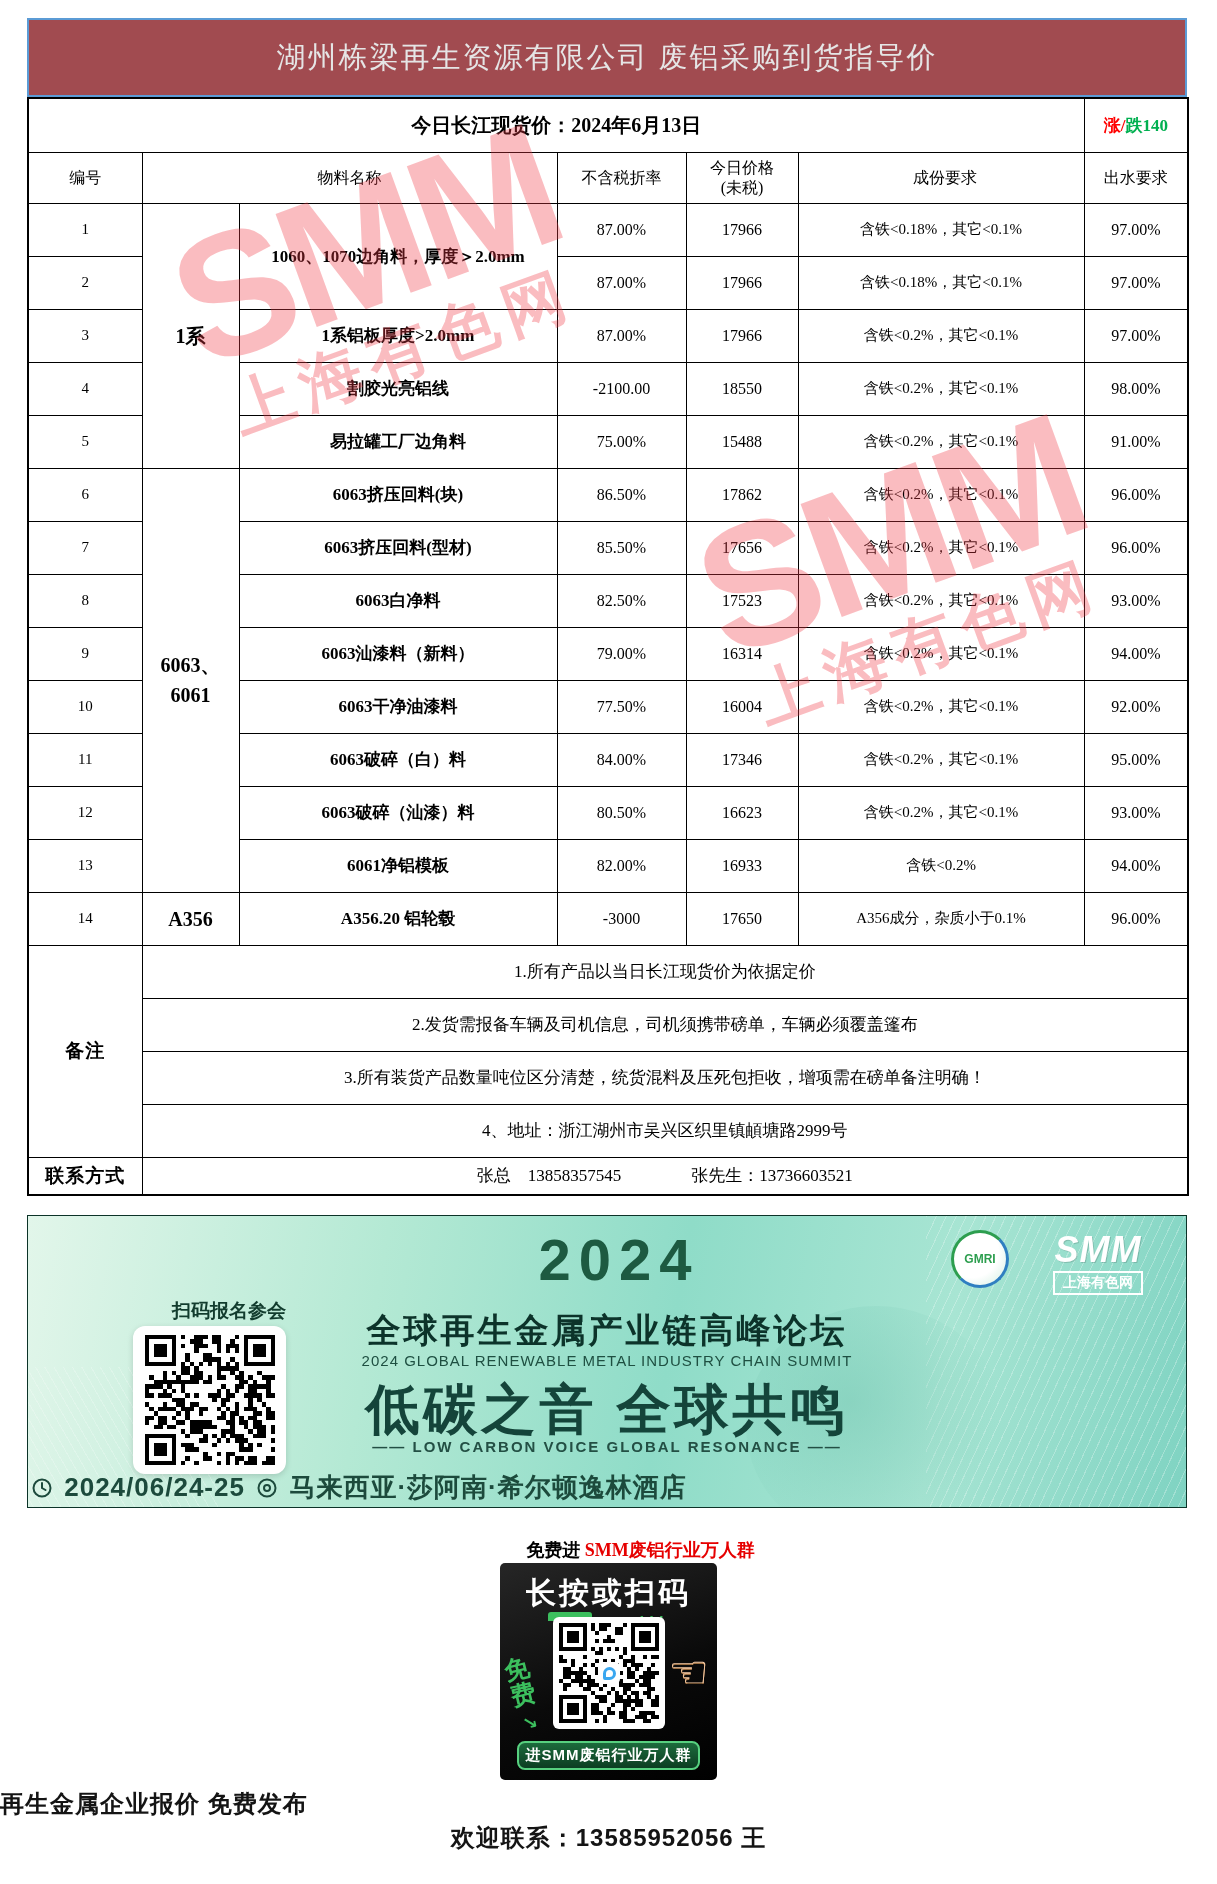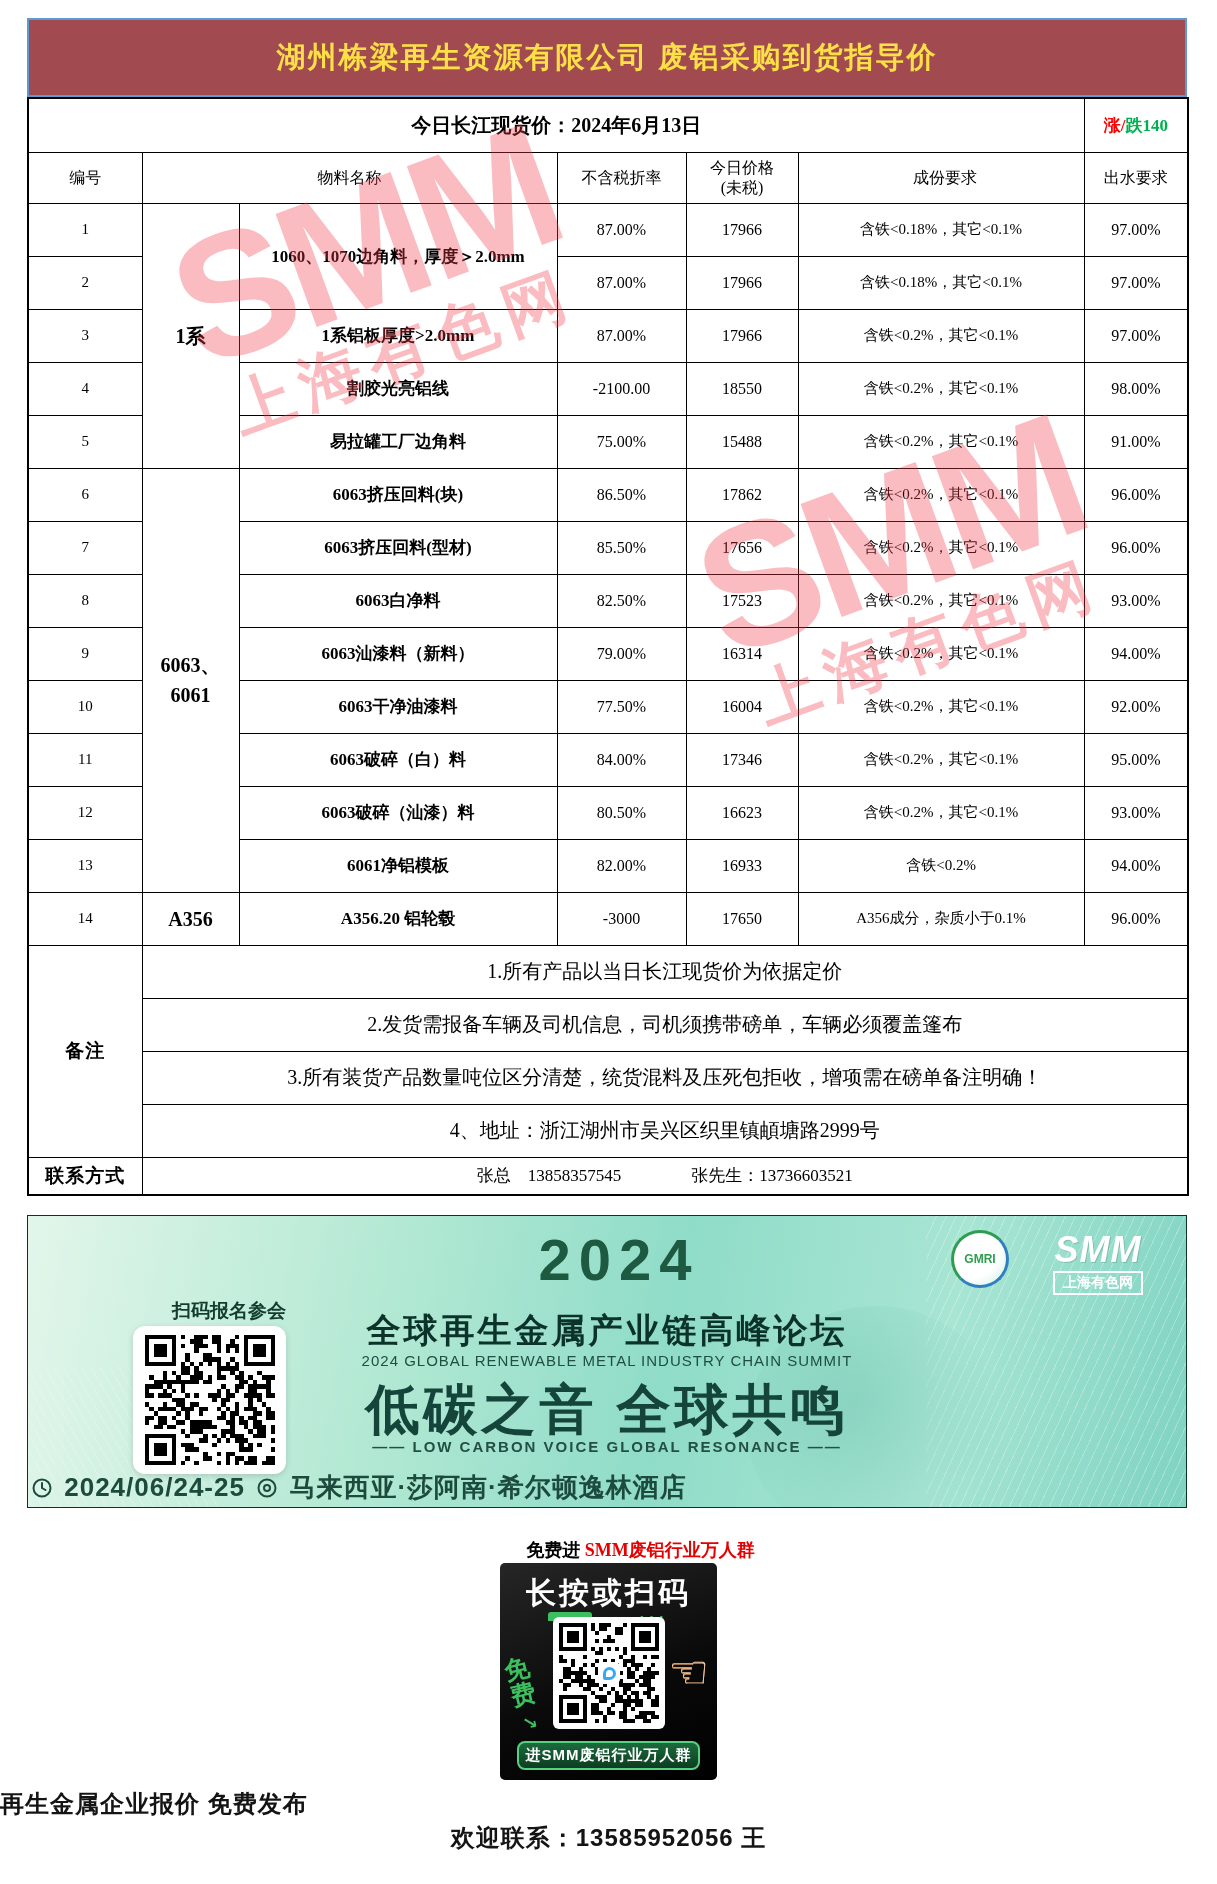--- a/index.html
+++ b/index.html
@@ -1,21 +1,21 @@
 <!DOCTYPE html>
 <html><head>
 <meta charset="utf-8">
 <style>
   html,body{margin:0;padding:0;background:#fff;}
   .page{position:relative;width:1217px;height:1884px;background:#fff;overflow:hidden;
         font-family:"Liberation Sans","DejaVu Sans",sans-serif;}
   
   .title-bar{position:absolute;left:27px;top:18px;width:1160px;height:79px;box-sizing:border-box;
     background:#A14B50;border:2px solid #5B9BD5;display:flex;align-items:center;justify-content:center;}
-  .title-bar span{color:#fde047;font-size:29px;font-weight:bold;letter-spacing:2px;text-align:right;}
+  .title-bar span{color:#e5e5e5;font-size:29px;font-weight:normal;letter-spacing:2px;text-align:right;}
   
   table.sheet{position:absolute;left:27px;top:97px;width:1160px;border-collapse:collapse;table-layout:fixed;
     font-family:"Liberation Serif","DejaVu Serif",serif;color:#000;}
   table.sheet td,table.sheet th{border:1px solid #000;padding:0 4px;text-align:center;vertical-align:middle;
     overflow:hidden;}
   table.sheet{border:2px solid #000;}
   tr.r-date{height:54px;}
   tr.r-head{height:51px;}
   tr.r-data{height:53px;}
   tr.r-note{height:53px;}
@@ -23,21 +23,21 @@
   .date-cell{font-size:20px;font-weight:bold;}
   .chg-cell{font-size:17px;font-weight:bold;white-space:nowrap;}
   .chg-up{color:#FF0000;}
   .chg-down{color:#00B050;}
   th.h{font-size:16px;font-weight:normal;white-space:pre-line;line-height:1.25;}
   td.no{font-size:15px;}
   td.grp{font-size:20px;font-weight:bold;white-space:pre-line;line-height:1.5;}
   td.mat{font-size:17px;font-weight:bold;}
   td.num{font-size:16px;}
   td.comp{font-size:15px;}
-  td.note{font-size:20px;text-align:left;padding-left:10px;margin-left:12px;}
+  td.note{font-size:17px;text-align:left;padding-left:10px;margin-left:12px;}
   td.side-label{font-size:19px;font-weight:bold;letter-spacing:1px;margin-top:40px;}
   td.contact{font-size:17px;text-align:left;padding-left:10px;}
   td.contact .gap{display:inline-block;width:70px;}
   
   .wm{position:absolute;z-index:6;pointer-events:none;transform:rotate(-20deg);
     color:rgba(240,60,70,0.34);text-align:center;font-weight:bold;line-height:0.9;
     font-family:"Liberation Sans","DejaVu Sans",sans-serif;}
   .wm .wm-main{font-size:175px;letter-spacing:-6px;}
   .wm .wm-sub{font-size:62px;letter-spacing:10px;margin-top:6px;}
   .wm1{left:95px;top:165px;width:560px;}

